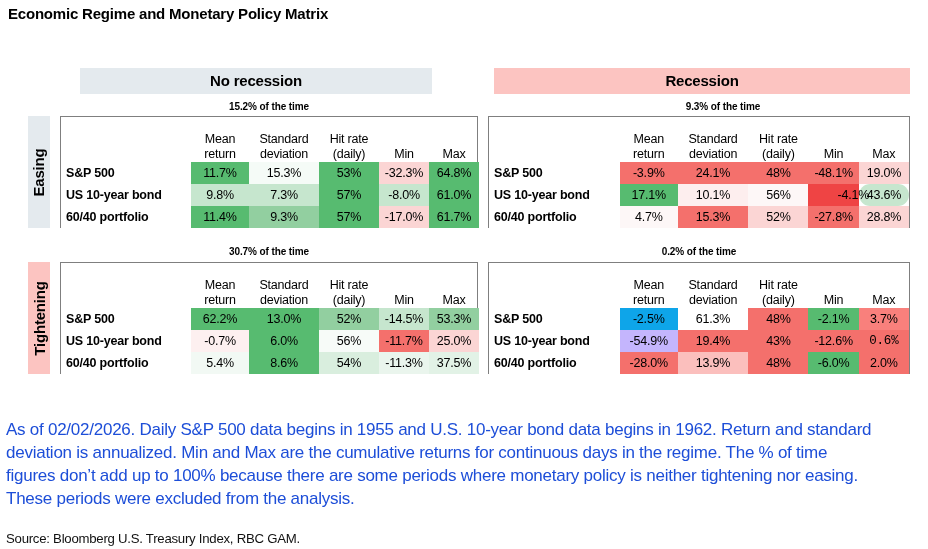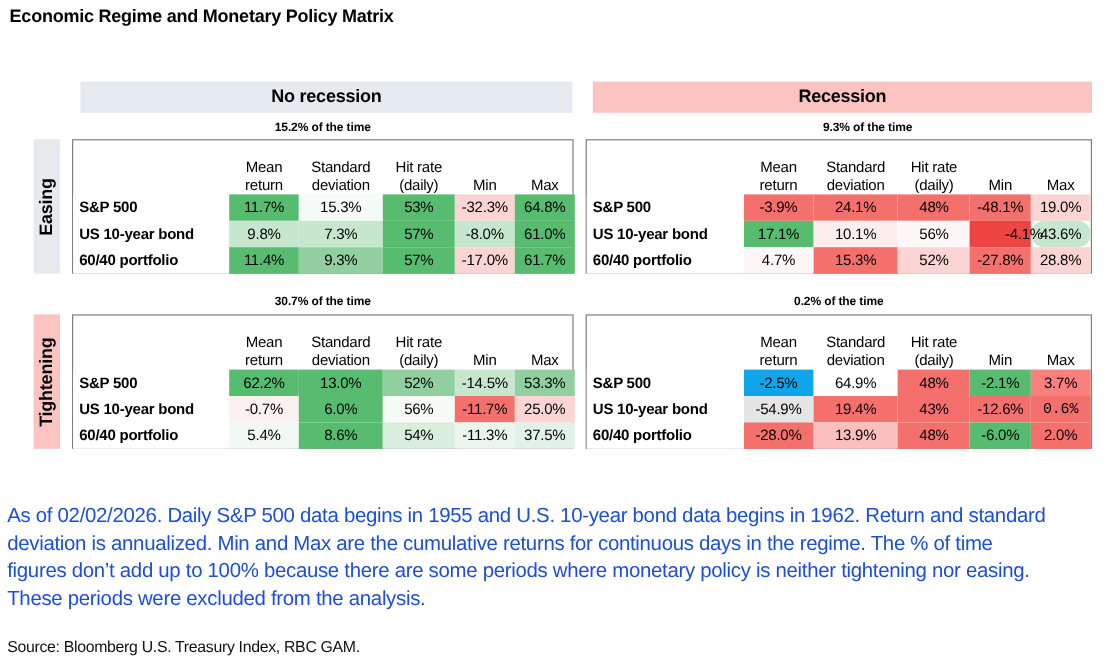--- a/index.html
+++ b/index.html
@@ -33,23 +33,23 @@
   .col-header {
     position: absolute;
     height: 26px;
     line-height: 26px;
     text-align: center;
     font-size: 15px;
     font-weight: bold;
     letter-spacing: -0.2px;
   }
   #col-header-no-recession {
-    left: 67px;
+    left: 80px;
     top: 68px;
-    width: 410px;
+    width: 352px;
     background: #e4eaee;
   }
   #col-header-recession {
     left: 494px;
     top: 68px;
     width: 416px;
     background: #fcc4c1;
   }
 
   
@@ -407,28 +407,28 @@
           </th>
           <th>
             <span class="hdr-line">Max</span>
           </th>
         </tr>
       </thead>
       <tbody>
         <tr>
           <td class="rowlabel">S&amp;P 500</td>
           <td style="background: #0ea5e9;">-2.5%</td>
-          <td style="background: rgb(255, 255, 255);">64.9%</td>
+          <td style="background: rgb(255, 255, 255);">61.3%</td>
           <td style="background: rgb(244, 112, 108);">48%</td>
           <td style="background: rgb(87, 187, 112);">-2.1%</td>
           <td style="background: rgb(249, 128, 124);">3.7%</td>
         </tr>
         <tr>
           <td class="rowlabel">US 10-year bond</td>
-          <td style="background: #e5e5e5;">-54.9%</td>
+          <td style="background: #c4b5fd;">-54.9%</td>
           <td style="background: rgb(244, 112, 108);">19.4%</td>
           <td style="background: rgb(244, 112, 108);">43%</td>
           <td style="background: rgb(244, 112, 108);">-12.6%</td>
           <td style="background: rgb(244, 112, 108); font-family: Liberation Mono, monospace;">0.6%</td>
         </tr>
         <tr>
           <td class="rowlabel">60/40 portfolio</td>
           <td style="background: rgb(244, 112, 108);">-28.0%</td>
           <td style="background: rgb(251, 191, 189);">13.9%</td>
           <td style="background: rgb(244, 112, 108);">48%</td>

